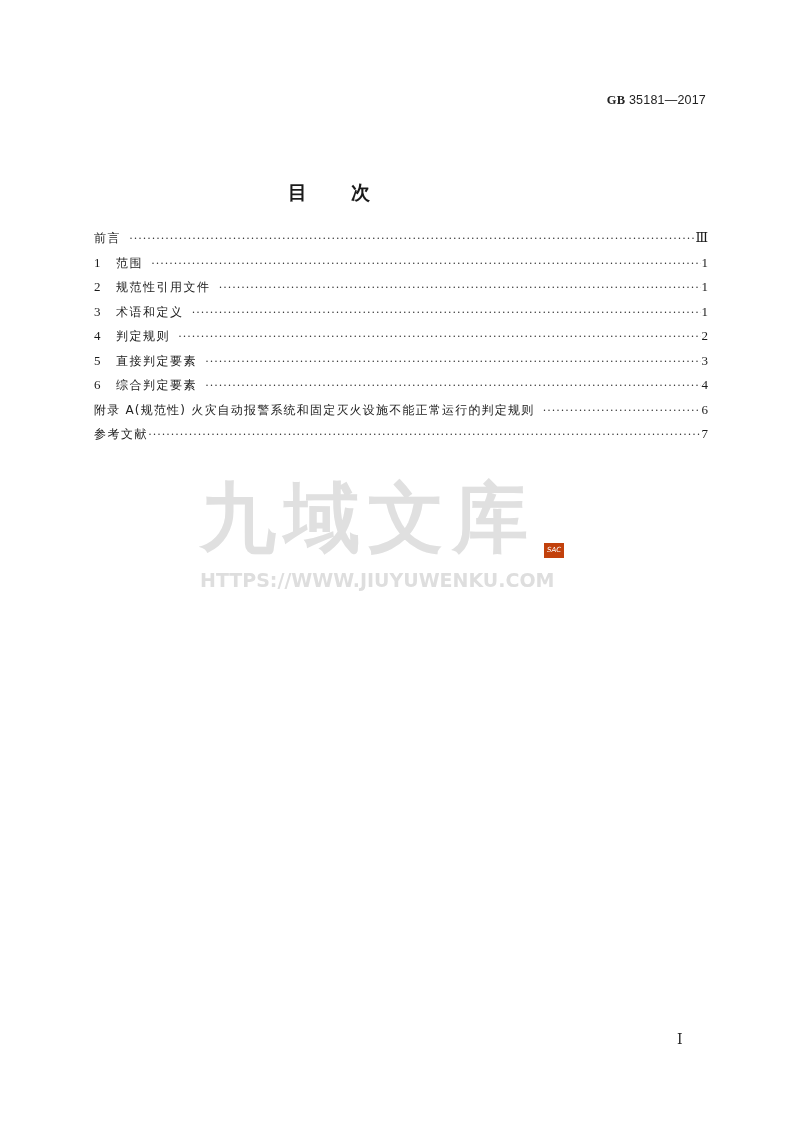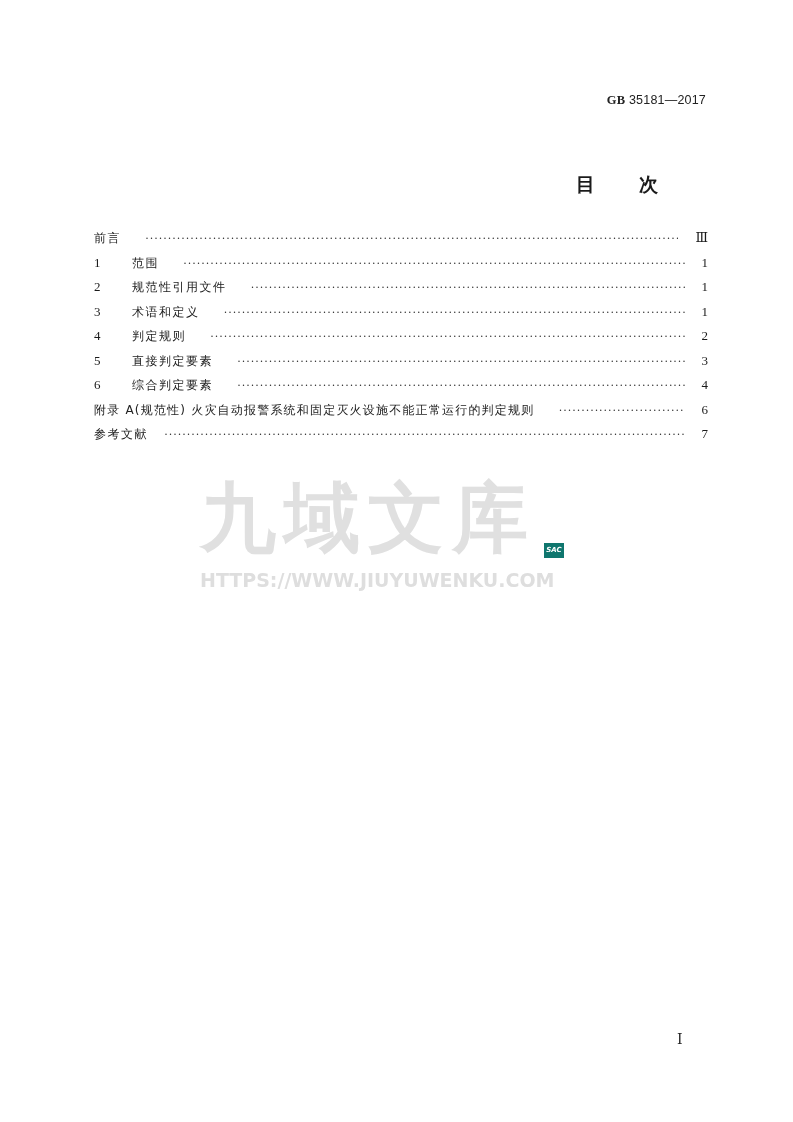--- a/index.html
+++ b/index.html
@@ -23,45 +23,44 @@
       font-size: 12.5px;
       color: #222;
       letter-spacing: 0.2px;
     }
     .std-number .gb {
       font-family: "Liberation Serif", "DejaVu Serif", serif;
       font-weight: bold;
     }
     .page-title {
       position: absolute;
-      top: 172px;
+      top: 180px;
       left: 0;
       width: 658px;
-      text-align: right;
+      text-align: center;
       font-family: "DejaVu Sans", "Liberation Sans", sans-serif;
       font-size: 19px;
       font-weight: bold;
       color: #1a1a1a;
       letter-spacing: 0;
     }
     .page-title span.gap { display: inline-block; width: 44px; }
     .toc {
       position: absolute;
       top: 226px;
       left: 94px;
       width: 614px;
     }
     .toc-row {
       display: flex;
       align-items: baseline;
       height: 24.5px;
       font-size: 12.5px;
       line-height: 24.5px;
       white-space: nowrap;
-      gap: 16px;
     }
     .toc-num {
       display: inline-block;
       width: 22px;
       font-family: "Liberation Serif", "DejaVu Serif", serif;
       font-size: 13px;
     }
     .toc-label {
       letter-spacing: 1.5px;
       padding-right: 8px;
@@ -119,26 +118,26 @@
       line-height: 36px;
       color: #dedede;
       letter-spacing: 1px;
     }
     .wm-badge {
       position: absolute;
       left: 544px;
       top: 543px;
       width: 20px;
       height: 15px;
-      background: #0f766e;
+      background: #c2410c;
       color: #ffffff;
       font-family: "DejaVu Sans", sans-serif;
       font-size: 7px;
       font-style: italic;
-      font-weight: bold;
+      font-weight: normal;
       line-height: 15px;
       text-align: center;
     }
     .folio {
       position: absolute;
       top: 1031px;
       left: 677px;
       font-family: "Liberation Serif", "DejaVu Serif", serif;
       font-size: 14px;
       color: #222;

